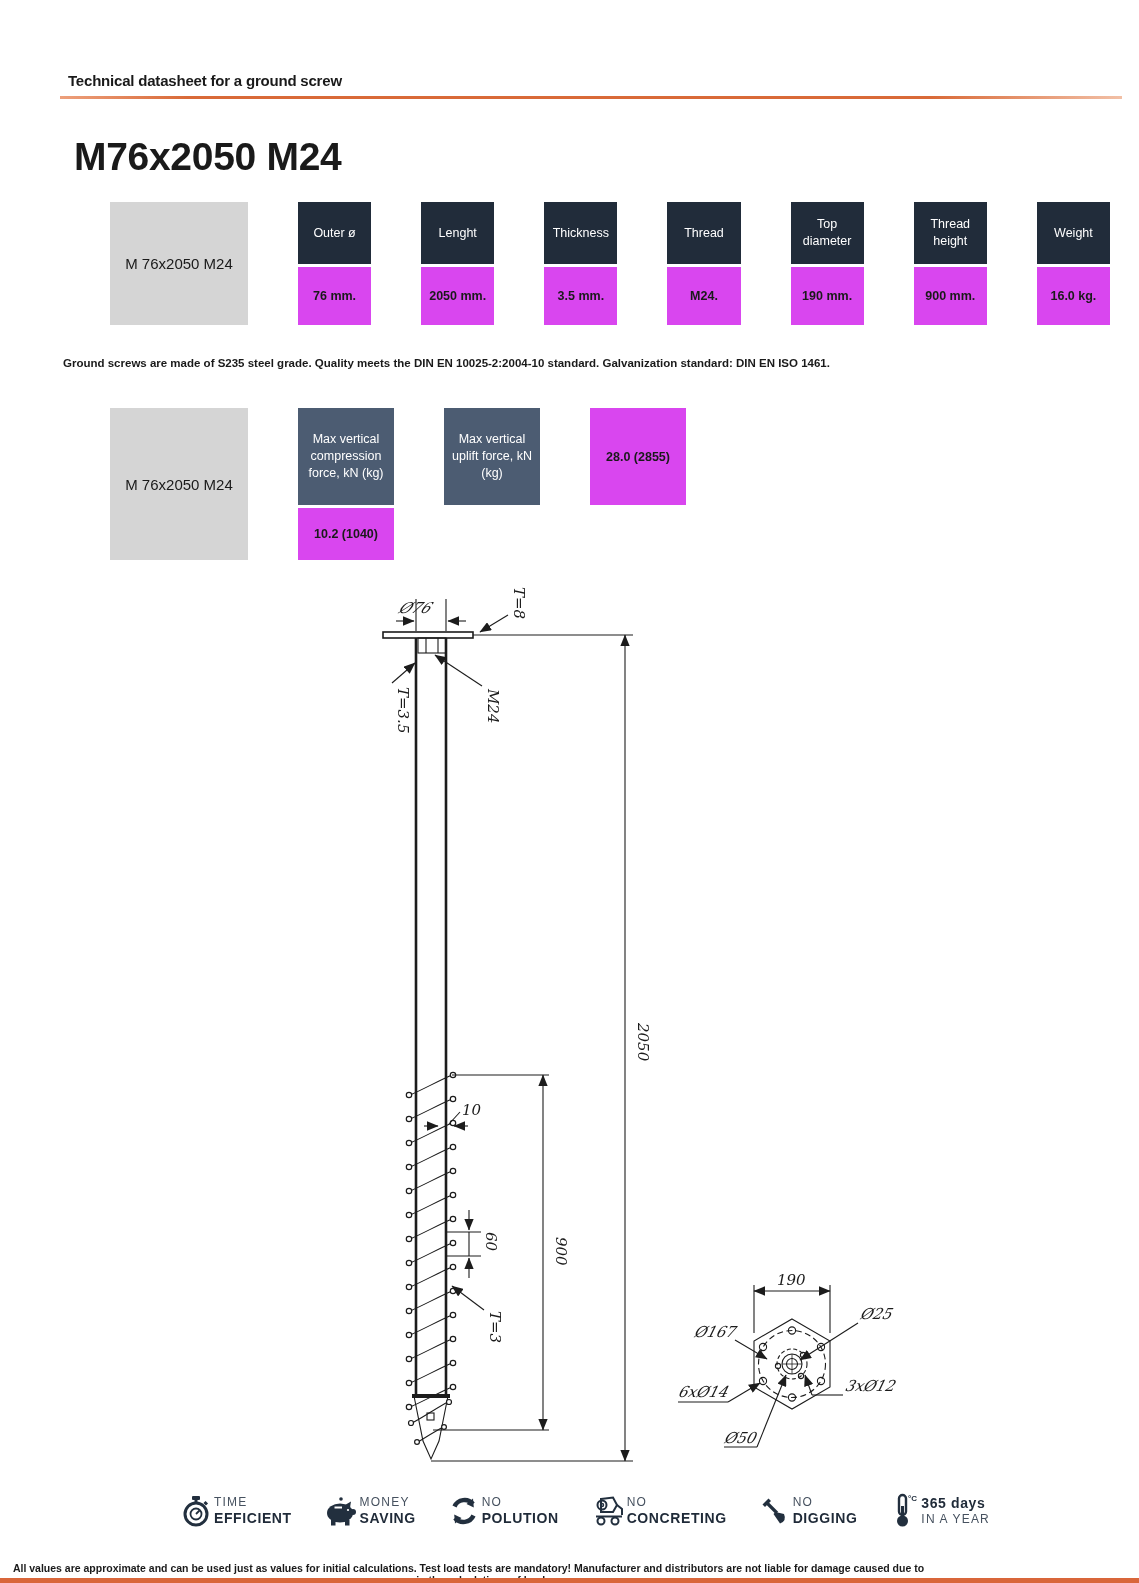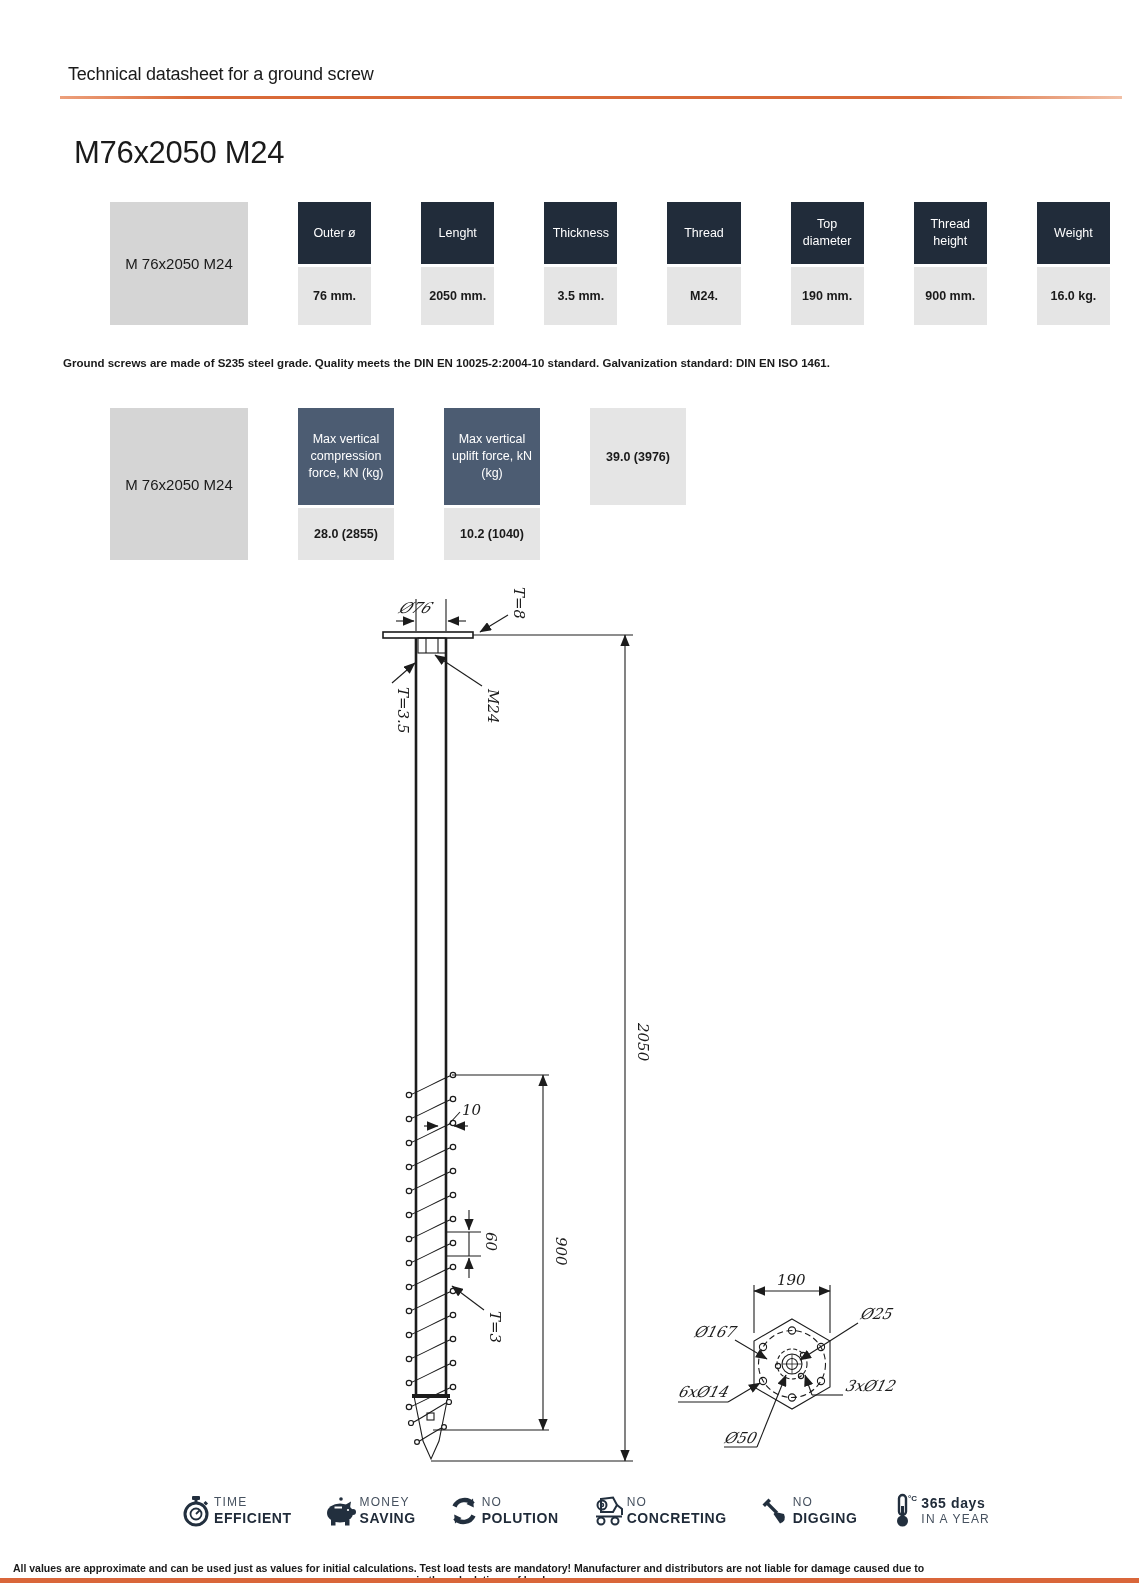--- a/index.html
+++ b/index.html
@@ -3,35 +3,35 @@
 <meta charset="utf-8">
 <style>
   * { box-sizing: border-box; margin: 0; padding: 0; }
   html,body { background:#ffffff; }
   body { width:1139px; height:1583px; position:relative; overflow:hidden;
          font-family:"Liberation Sans", sans-serif; color:#1a1a1a; }
 
   .abs { position:absolute; }
 
   
-  .doc-title { left:68px; top:64px; font-size:18px; font-weight:normal; letter-spacing:-0.2px; }
+  .doc-title { left:68px; top:72px; font-size:15px; font-weight:bold; letter-spacing:-0.2px; }
   .title-rule { left:60px; top:96px; width:1062px; height:3px;
                 background:linear-gradient(90deg,#eda07c 0%,#d96a38 12%,#d96a38 82%,#f2c0a6 100%); }
-  .main-heading { left:74px; top:135px; font-size:31px; font-weight:normal; letter-spacing:-0.3px;text-align:right; }
+  .main-heading { left:74px; top:135px; font-size:39px; font-weight:bold; letter-spacing:-0.3px;text-align:right; }
 
   
   .spec-table { left:63px; top:202px; width:1047px; display:grid;
                 grid-template-columns:185px repeat(7,1fr); grid-template-rows:62px 58px; gap:3px; }
   .force-table { left:63px; top:408px; width:623px; display:grid;
                  grid-template-columns:185px repeat(3,143px); grid-template-rows:97px 52px; gap:3px; }
   .cell { display:flex; align-items:center; justify-content:center; text-align:center;margin-left:47px; }
   .label-cell { grid-row:1 / 3; grid-column:1; background:#d5d5d5; font-size:15px; }
   .th { background:#212c3a; color:#fff; font-size:12.5px; padding:4px 6px; line-height:1.35; }
   .force-table .th { background:#4c5c72; }
-  .td { background:#e5e5e5; font-size:12.5px; font-weight:bold; }
+  .td { background:#d946ef; font-size:12.5px; font-weight:bold; }
 
   .note { left:63px; top:357px; width:1000px; font-size:11.5px; font-weight:bold; }
 
   
   .drawing { left:0; top:575px; }
   .drawing line, .drawing path, .drawing polygon, .drawing rect, .drawing circle, .drawing polyline
     { stroke:#1c1c1c; fill:none; stroke-width:1.1; }
   .drawing .thick { stroke-width:2.6; }
   .drawing .band  { stroke-width:4; }
   .drawing .bump  { fill:#ffffff; stroke-width:1.2; }
@@ -80,21 +80,20 @@
   <div class="cell td">900 mm.</div>
   <div class="cell td">16.0 kg.</div>
 </div>
 
 <div class="abs note">Ground screws are made of S235 steel grade. Quality meets the DIN EN 10025-2:2004-10 standard. Galvanization standard: DIN EN ISO 1461.</div>
 
 <div class="abs force-table">
   <div class="cell label-cell">M 76x2050 M24</div>
   <div class="cell th">Max vertical compression force, kN (kg)</div>
   <div class="cell th">Max vertical uplift force, kN (kg)</div>
-  <div class="cell td">39.0 (3976)</div>
   <div class="cell td">28.0 (2855)</div>
   <div class="cell td">10.2 (1040)</div>
 </div>
 
 <svg class="abs drawing" width="1139" height="912" viewBox="0 0 1139 912">
   <defs>
     <marker id="arw" viewBox="0 0 10 8" refX="9.5" refY="4" markerWidth="11" markerHeight="8.5" orient="auto">
       <path class="arw" d="M0 0 L10 4 L0 8 z"></path>
     </marker>
     <marker id="arwS" viewBox="0 0 10 8" refX="9.5" refY="4" markerWidth="11" markerHeight="8.5" orient="auto-start-reverse">

